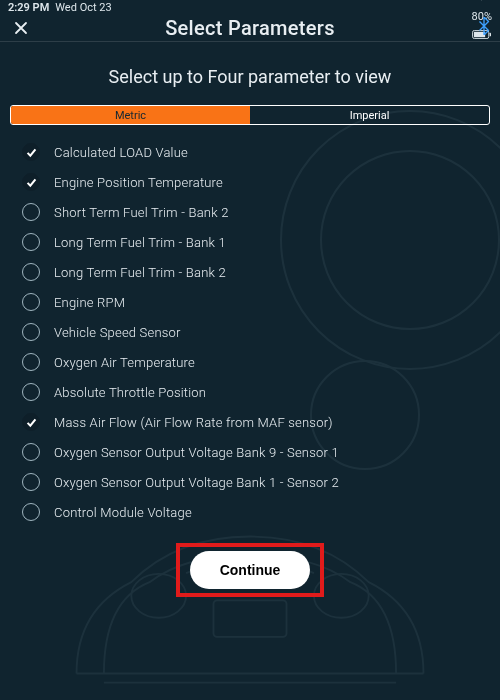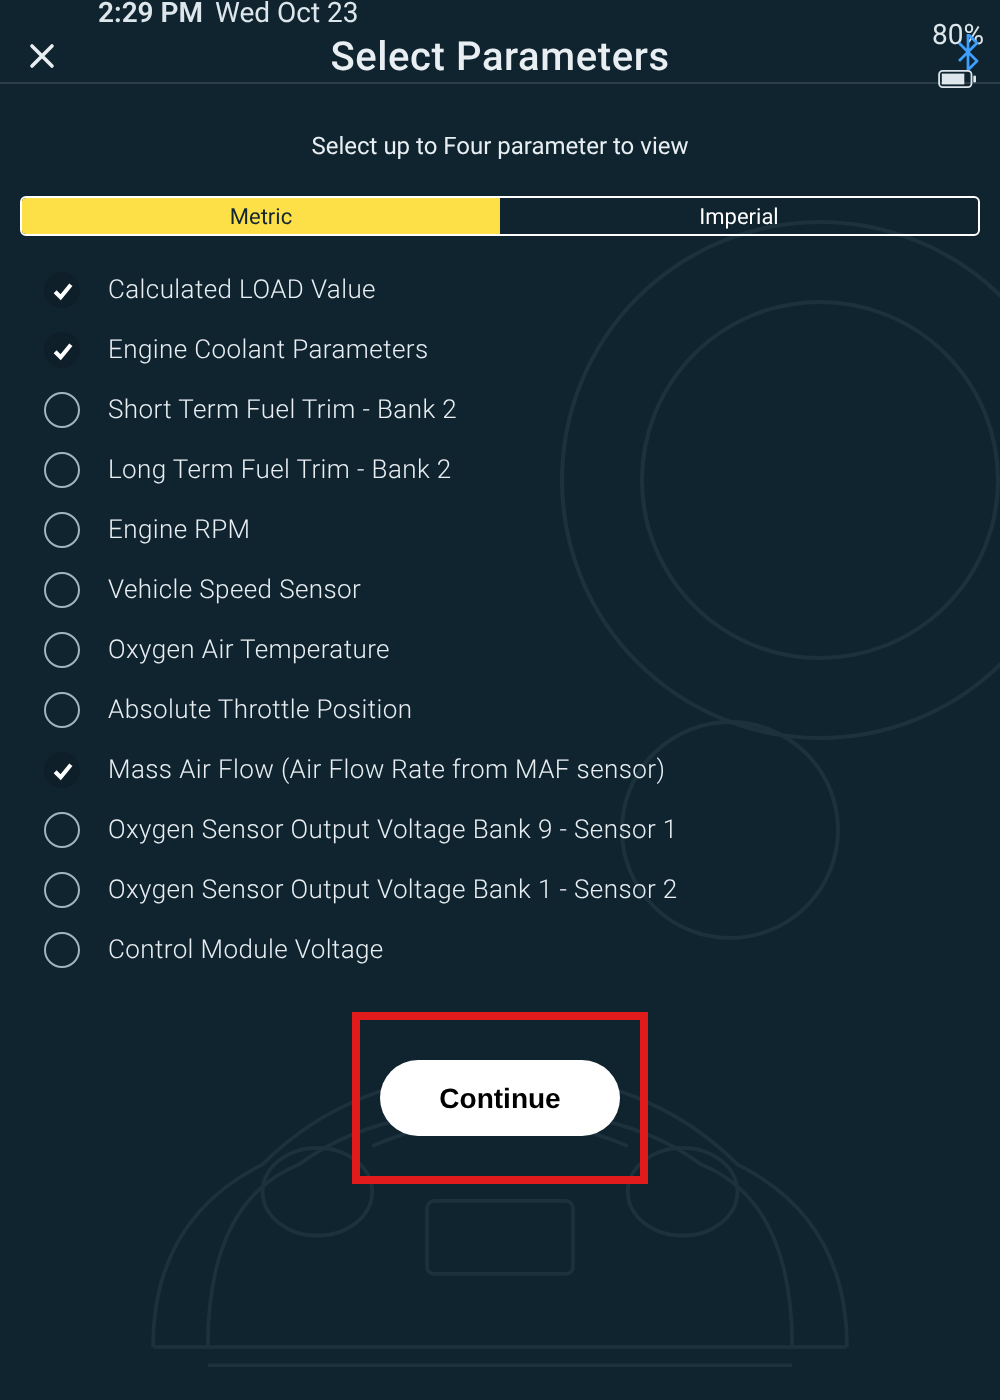--- a/index.html
+++ b/index.html
@@ -23,21 +23,21 @@
   .bg-deco .dial.d3 { width: 110px; height: 110px; right: 80px; bottom: 230px; }
   .bg-deco .car {
     position: absolute; bottom: -10px; left: 50%; transform: translateX(-50%);
     width: 440px; height: 210px;
   }
 
   
   .status-bar {
     position: relative; z-index: 2;
     height: 14px; display: flex; align-items: center; justify-content: space-between;
-    padding: 0 8px; font-size: 14px; color: #dde6eb; margin-left: 41px;
+    padding: 0 8px; font-size: 11px; color: #dde6eb;
   }
   .status-left { display: flex; gap: 6px; align-items: baseline; }
   .status-left .time { font-weight: 600; }
   .status-right { display: flex; gap: 6px; align-items: center; flex-direction: column; }
 
   
   .titlebar {
     position: relative; z-index: 2;
     height: 28px; display: flex; align-items: center; justify-content: center;
     border-bottom: 1px solid rgba(255,255,255,0.12);
@@ -48,35 +48,35 @@
     width: 18px; height: 18px; display: flex; align-items: center; justify-content: center;
     cursor: pointer; color: #e8eef2;
   }
   .titlebar .bt {
     position: absolute; right: 10px; top: 50%; transform: translateY(-50%);
     color: #3da0ff;
   }
 
   
   .subtitle {
-    text-align: center; font-size: 12px; font-weight: 400; color: #e8eef2;
+    text-align: center; font-size: 18px; font-weight: 400; color: #e8eef2;
     margin: 24px 0 18px 0;
   }
 
   
   .seg {
     position: relative; z-index: 2;
     display: flex; margin: 0 10px 18px 10px;
     border: 1px solid #ffffff; border-radius: 3px; overflow: hidden;
     font-size: 11px; height: 20px;
   }
   .seg .opt {
     flex: 1; display: flex; align-items: center; justify-content: center; cursor: pointer;
   }
-  .seg .opt.active { background: #fde047; color: #132732; }
+  .seg .opt.active { background: #f97316; color: #132732; }
   .seg .opt:not(.active) { color: #ffffff; background: transparent; }
 
   
   .plist {
     position: relative; z-index: 2;
     padding: 0 22px; display: flex; flex-direction: column; gap: 12px;
   }
   .pitem {
     display: flex; align-items: center; gap: 14px; height: 18px; cursor: pointer;
   }
@@ -87,21 +87,21 @@
   .chk.checked { background: #0e1f29; border-color: #0e1f29; }
   .chk svg { width: 11px; height: 11px; stroke: #ffffff; stroke-width: 2.6; fill: none; }
   .plabel { font-size: 13px; color: #e8eef2; font-weight: 300; letter-spacing: 0.2px; white-space: nowrap; }
 
   
   .continue-wrap {
     position: relative; z-index: 2;
     margin: 22px auto 0 auto; display: flex; justify-content: center;
   }
   .highlight-box {
-    border: 4px solid #e11b1b; padding: 20px 10px; display: inline-flex;
+    border: 4px solid #e11b1b; padding: 4px 10px; display: inline-flex;
   }
   .continue-btn {
     background: #ffffff; color: #000000; border: none; border-radius: 22px;
     padding: 11px 30px; font-size: 14px; font-weight: 700; cursor: pointer;
   }
 </style>
 </head>
 <body>
 
 <div class="bg-deco">
@@ -179,25 +179,29 @@
         </svg>
       </div>
       <div class="plabel">Calculated LOAD Value</div>
     </div>
     <div class="pitem">
       <div class="chk checked">
         <svg viewBox="0 0 14 14">
           <path d="M2 7.5 L5.5 11 L12 3"></path>
         </svg>
       </div>
-      <div class="plabel">Engine Coolant Parameters</div>
+      <div class="plabel">Engine Position Temperature</div>
     </div>
     <div class="pitem">
       <div class="chk"></div>
       <div class="plabel">Short Term Fuel Trim - Bank 2</div>
+    </div>
+    <div class="pitem">
+      <div class="chk"></div>
+      <div class="plabel">Long Term Fuel Trim - Bank 1</div>
     </div>
     <div class="pitem">
       <div class="chk"></div>
       <div class="plabel">Long Term Fuel Trim - Bank 2</div>
     </div>
     <div class="pitem">
       <div class="chk"></div>
       <div class="plabel">Engine RPM</div>
     </div>
     <div class="pitem">

